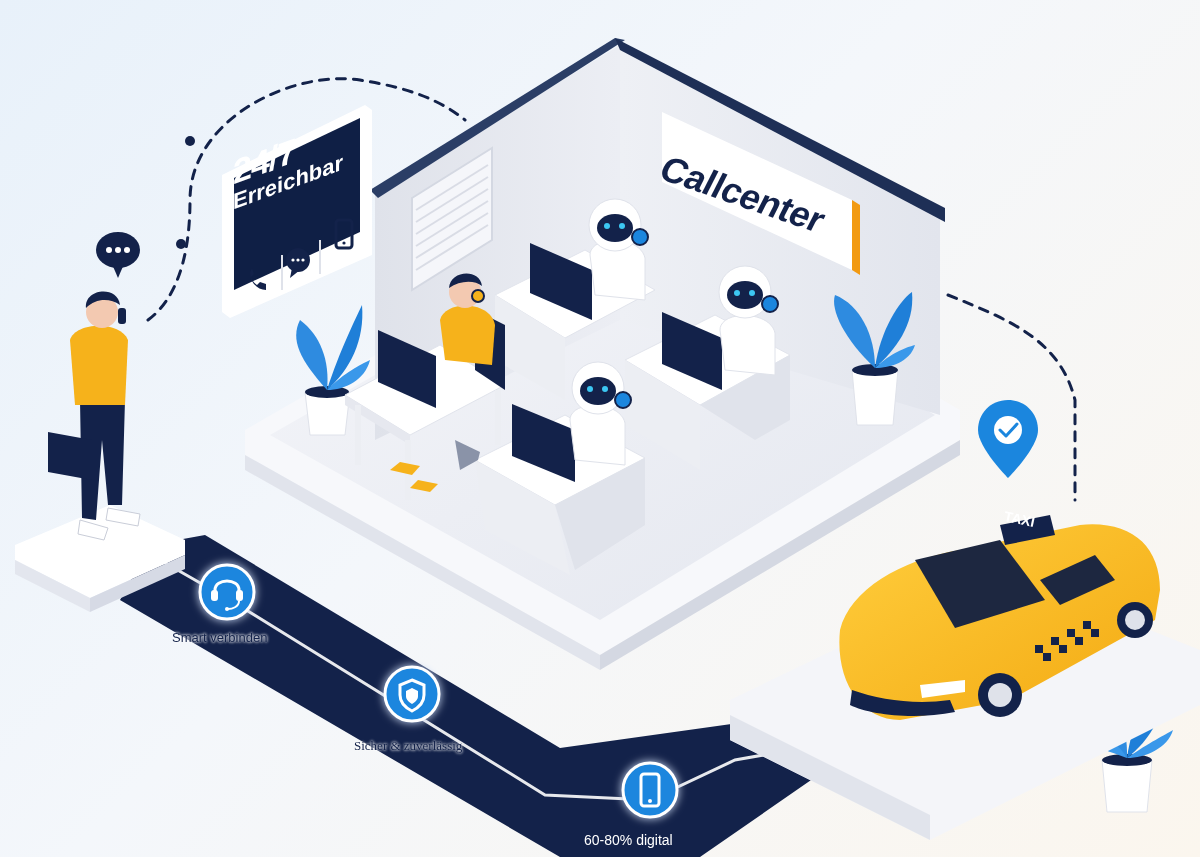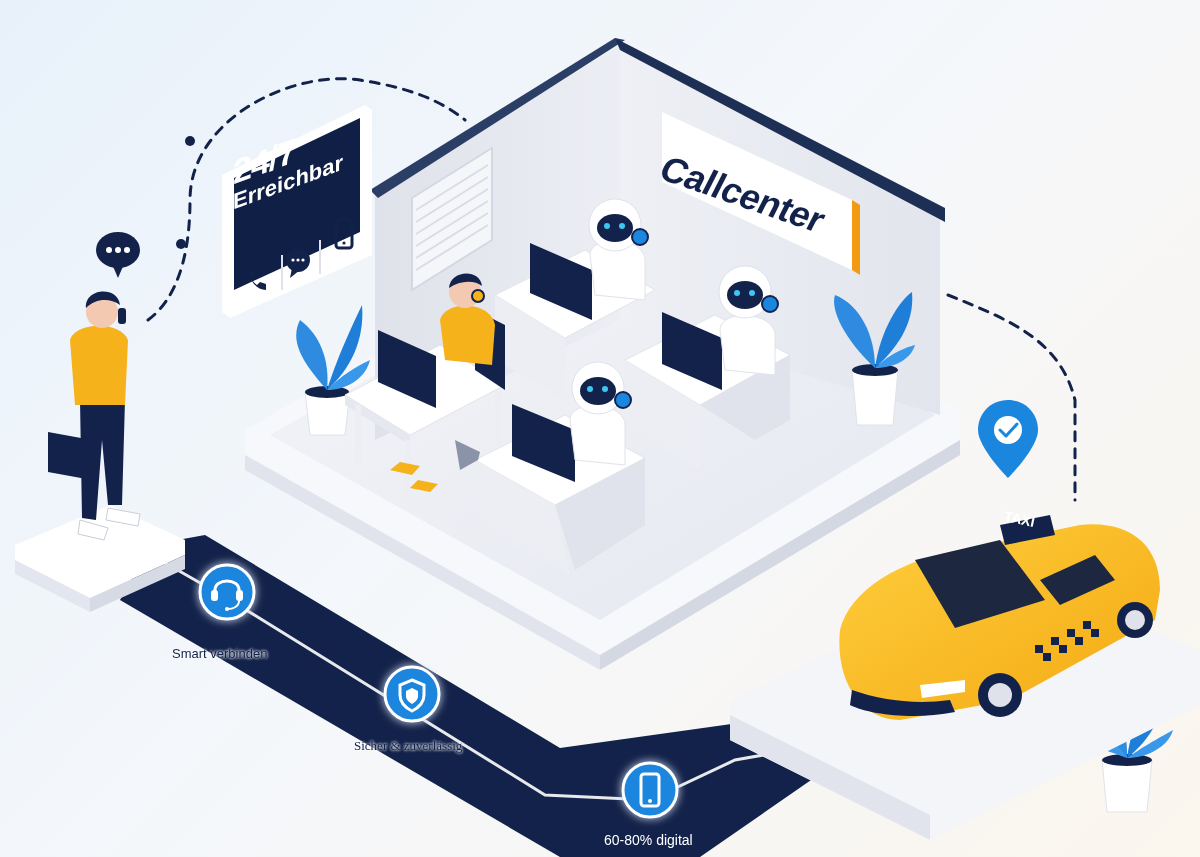--- a/index.html
+++ b/index.html
@@ -279,15 +279,15 @@
 
 <div class="sign247">
   <span class="big">24/7</span>
   <span class="small">Erreichbar</span>
 </div>
 
 <div class="callcenter">Callcenter</div>
 
 <div class="taxi">TAXI</div>
 
-<div class="lbl lbl-dark" style="left:172px;top:630px;margin-top:16px;">Smart verbinden</div>
+<div class="lbl lbl-dark" style="left:172px;top:630px;">Smart verbinden</div>
 <div class="lbl lbl-dark" style="left:354px;top:738px;font-family:Liberation Serif, serif;">Sicher &amp; zuverlässig</div>
-<div class="lbl lbl-white" style="left:604px;top:832px;">60-80% digital</div>
+<div class="lbl lbl-white" style="left:584px;top:832px;">60-80% digital</div>
 
 </body></html>

